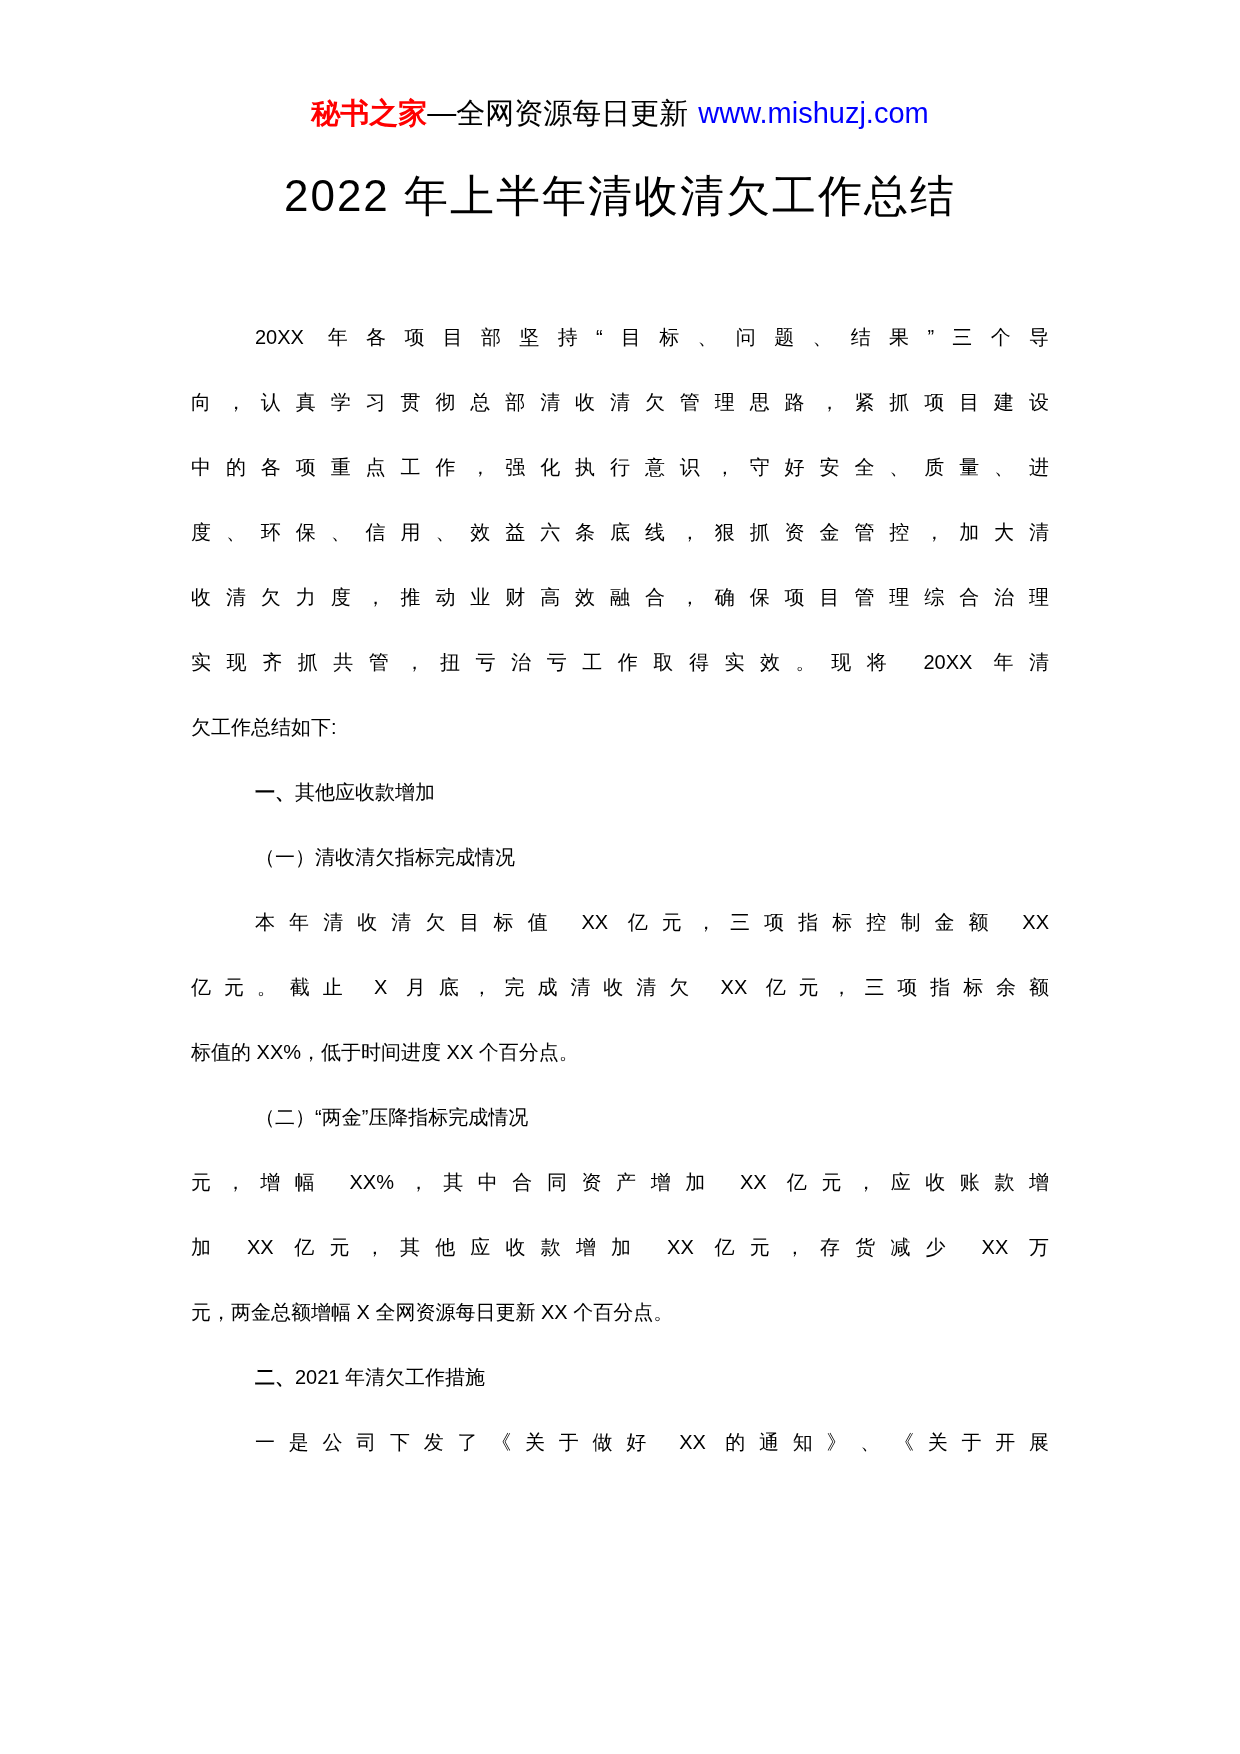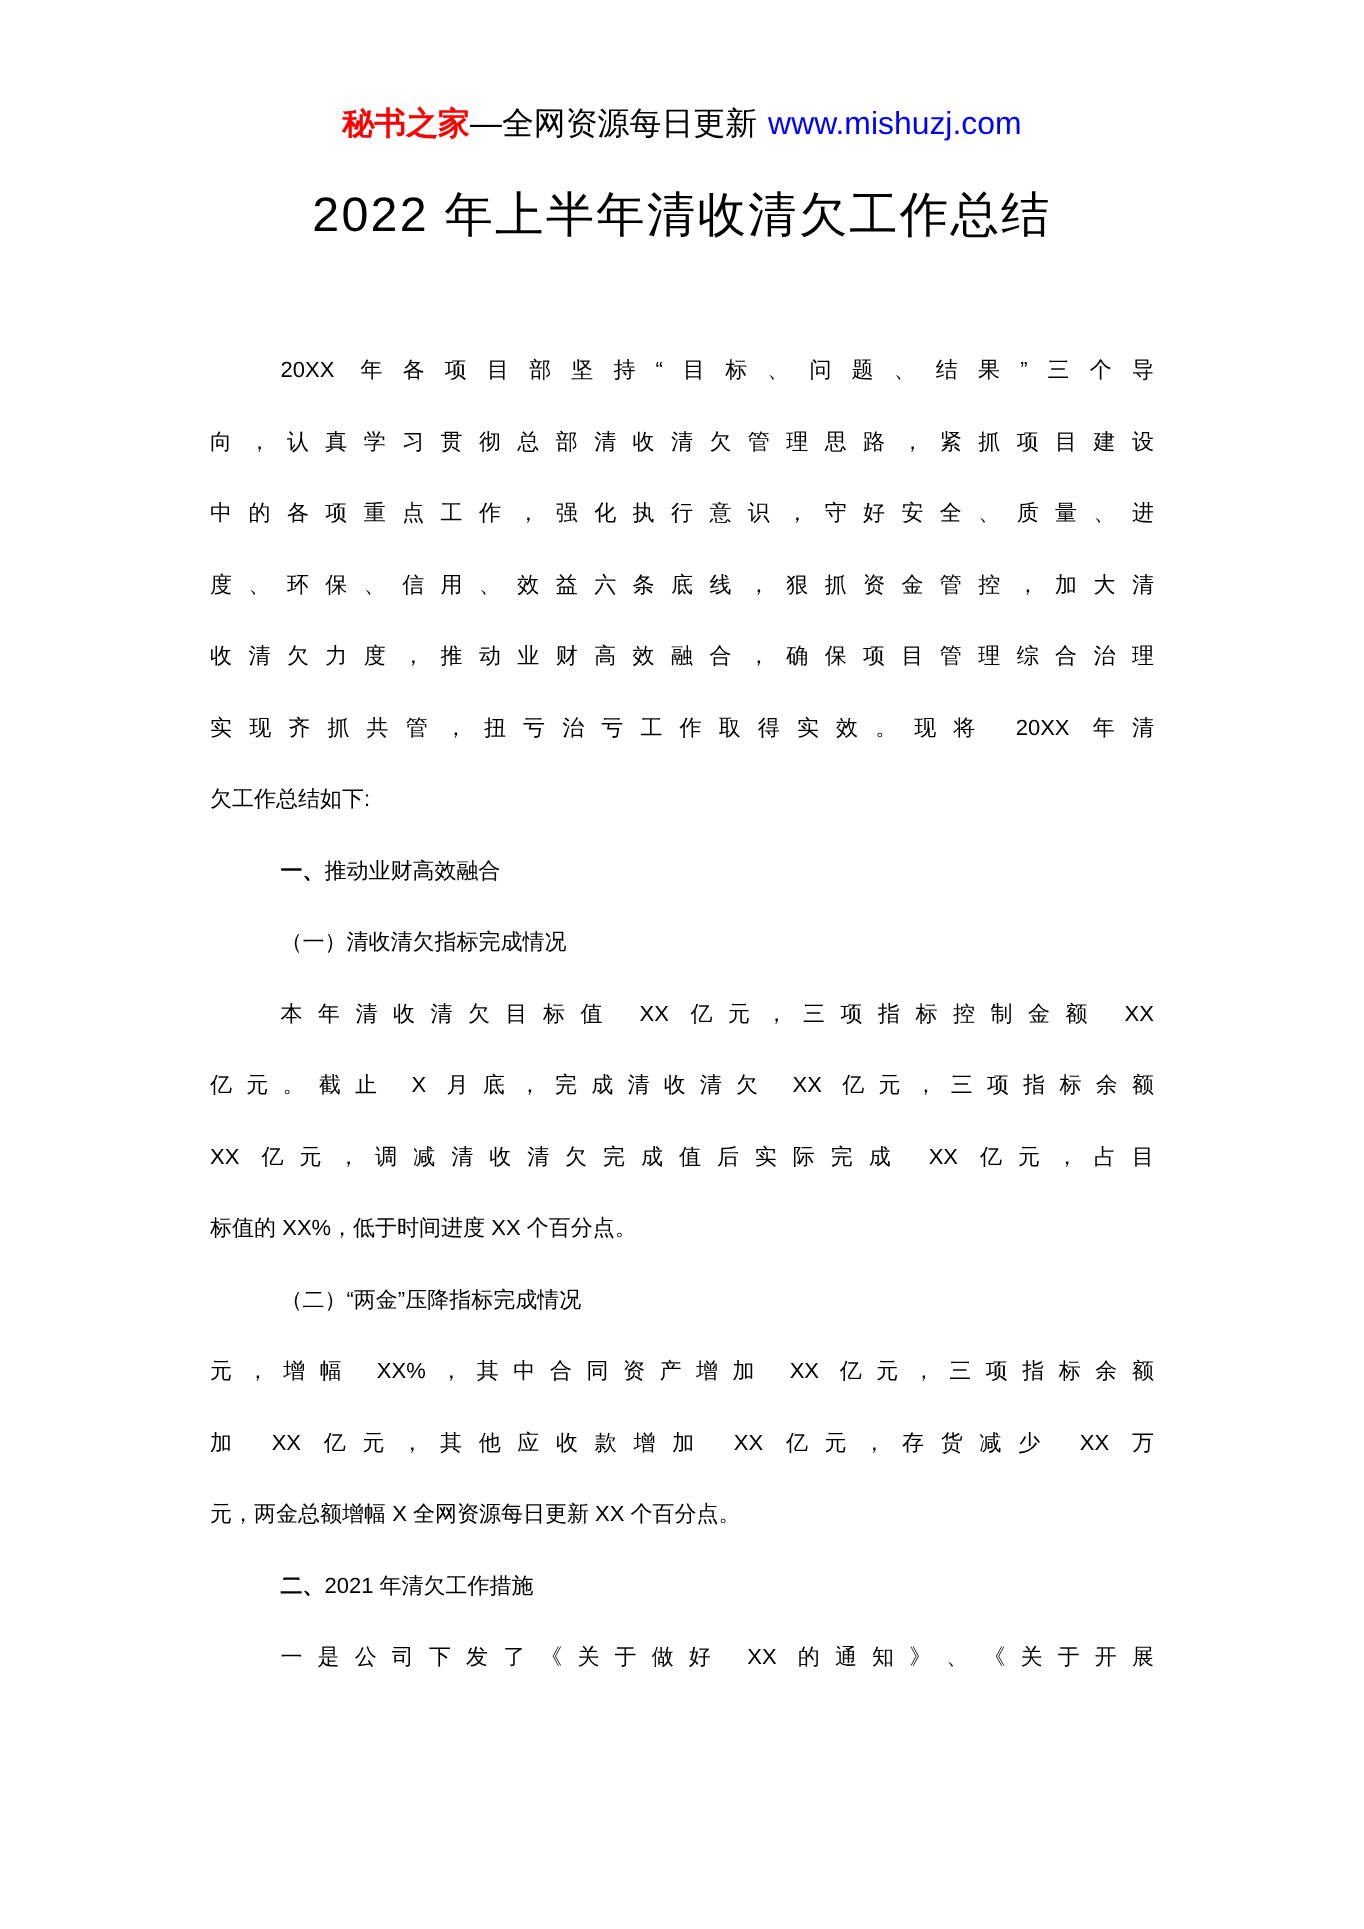--- a/index.html
+++ b/index.html
@@ -64,36 +64,35 @@
       <div class="ln indent">20XX 年各项目部坚持“目标、问题、结果”三个导</div>
       <div class="ln">向，认真学习贯彻总部清收清欠管理思路，紧抓项目建设</div>
       <div class="ln">中的各项重点工作，强化执行意识，守好安全、质量、进</div>
       <div class="ln">度、环保、信用、效益六条底线，狠抓资金管控，加大清</div>
       <div class="ln">收清欠力度，推动业财高效融合，确保项目管理综合治理</div>
       <div class="ln">实现齐抓共管，扭亏治亏工作取得实效。现将 20XX 年清</div>
       <div class="ln last">欠工作总结如下:</div>
     </div>
 
     <div class="ln hd indent">
-      <span class="hnum">一、</span><span>推动业财高效融合</span>
+      <span class="hnum">一、</span><span>其他应收款增加</span>
     </div>
 
     <div class="ln hd indent">（一）清收清欠指标完成情况</div>
 
     <div>
       <div class="ln indent">本年清收清欠目标值 XX 亿元，三项指标控制金额 XX</div>
       <div class="ln">亿元。截止 X 月底，完成清收清欠 XX 亿元，三项指标余额</div>
-      <div class="ln">XX 亿元，调减清收清欠完成值后实际完成 XX 亿元，占目</div>
       <div class="ln last">标值的 XX%，低于时间进度 XX 个百分点。</div>
     </div>
 
     <div class="ln hd indent">（二）“两金”压降指标完成情况</div>
 
     <div>
-      <div class="ln">元，增幅 XX%，其中合同资产增加 XX 亿元，三项指标余额</div>
+      <div class="ln">元，增幅 XX%，其中合同资产增加 XX 亿元，应收账款增</div>
       <div class="ln">加 XX 亿元，其他应收款增加 XX 亿元，存货减少 XX 万</div>
       <div class="ln last">元，两金总额增幅 X 全网资源每日更新 XX 个百分点。</div>
     </div>
 
     <div class="ln hd indent">
       <span class="hnum">二、</span><span>2021 年清欠工作措施</span>
     </div>
 
     <div>
       <div class="ln indent">一是公司下发了《关于做好 XX 的通知》、《关于开展</div>

